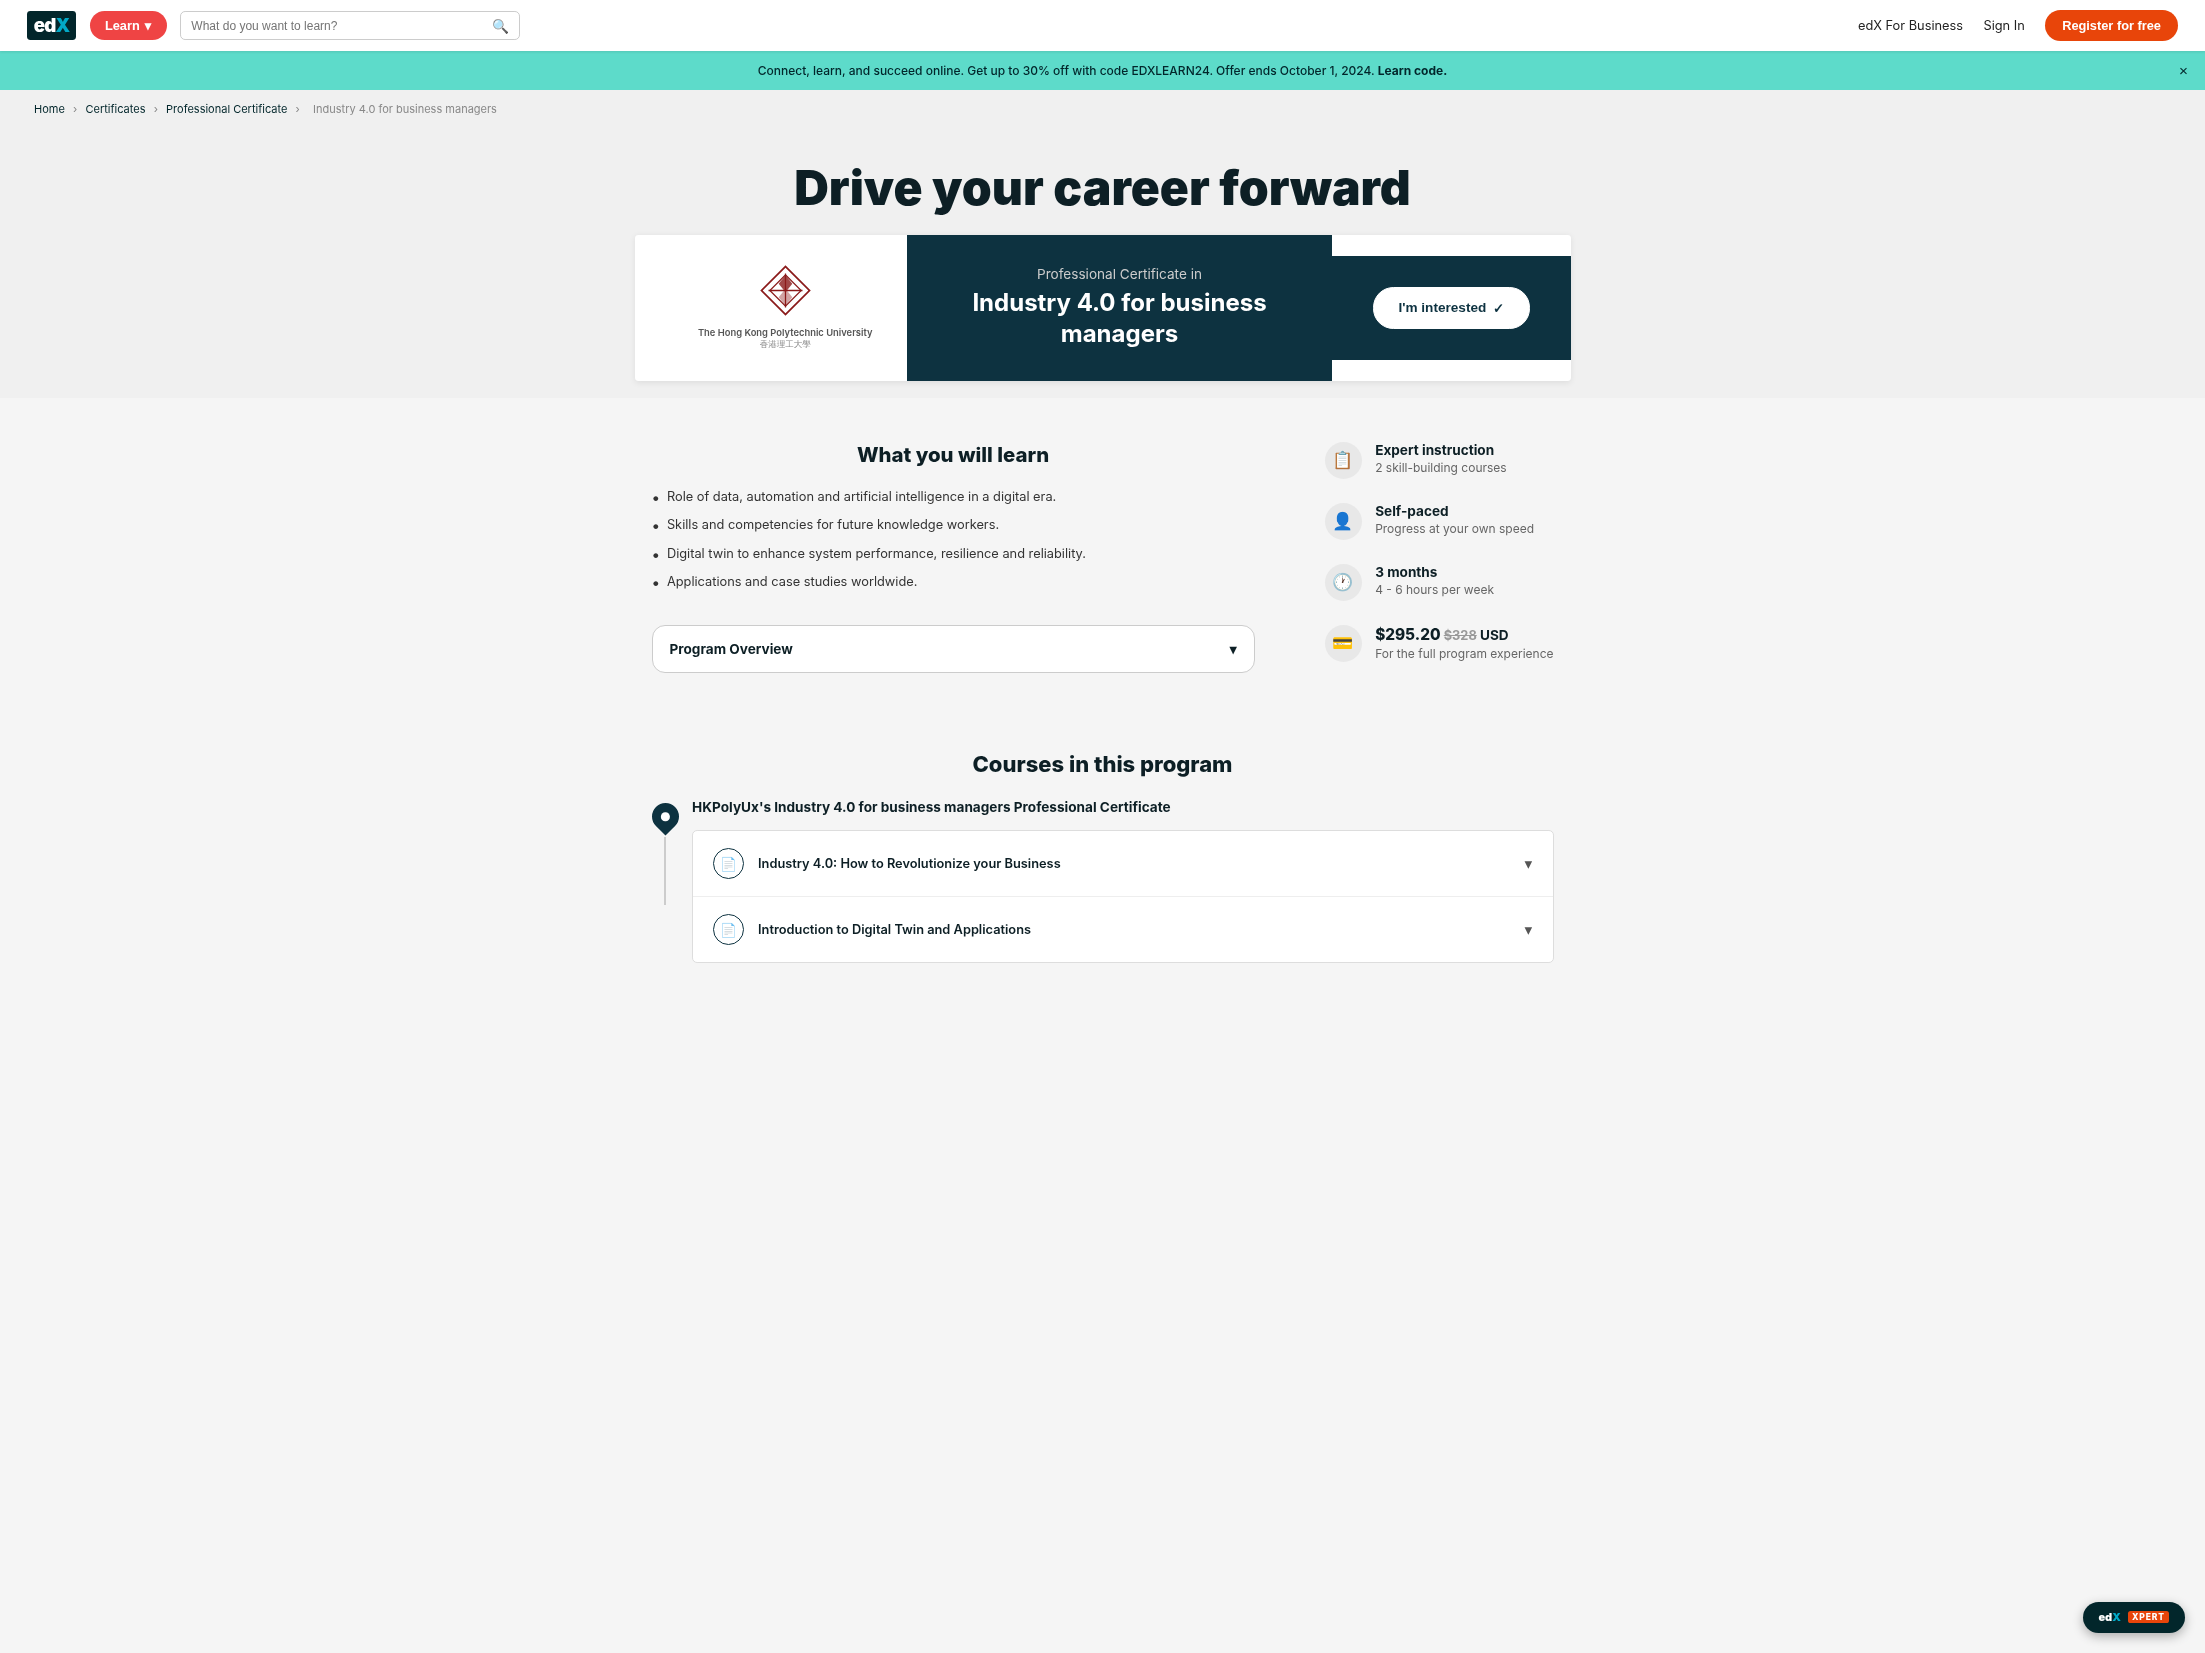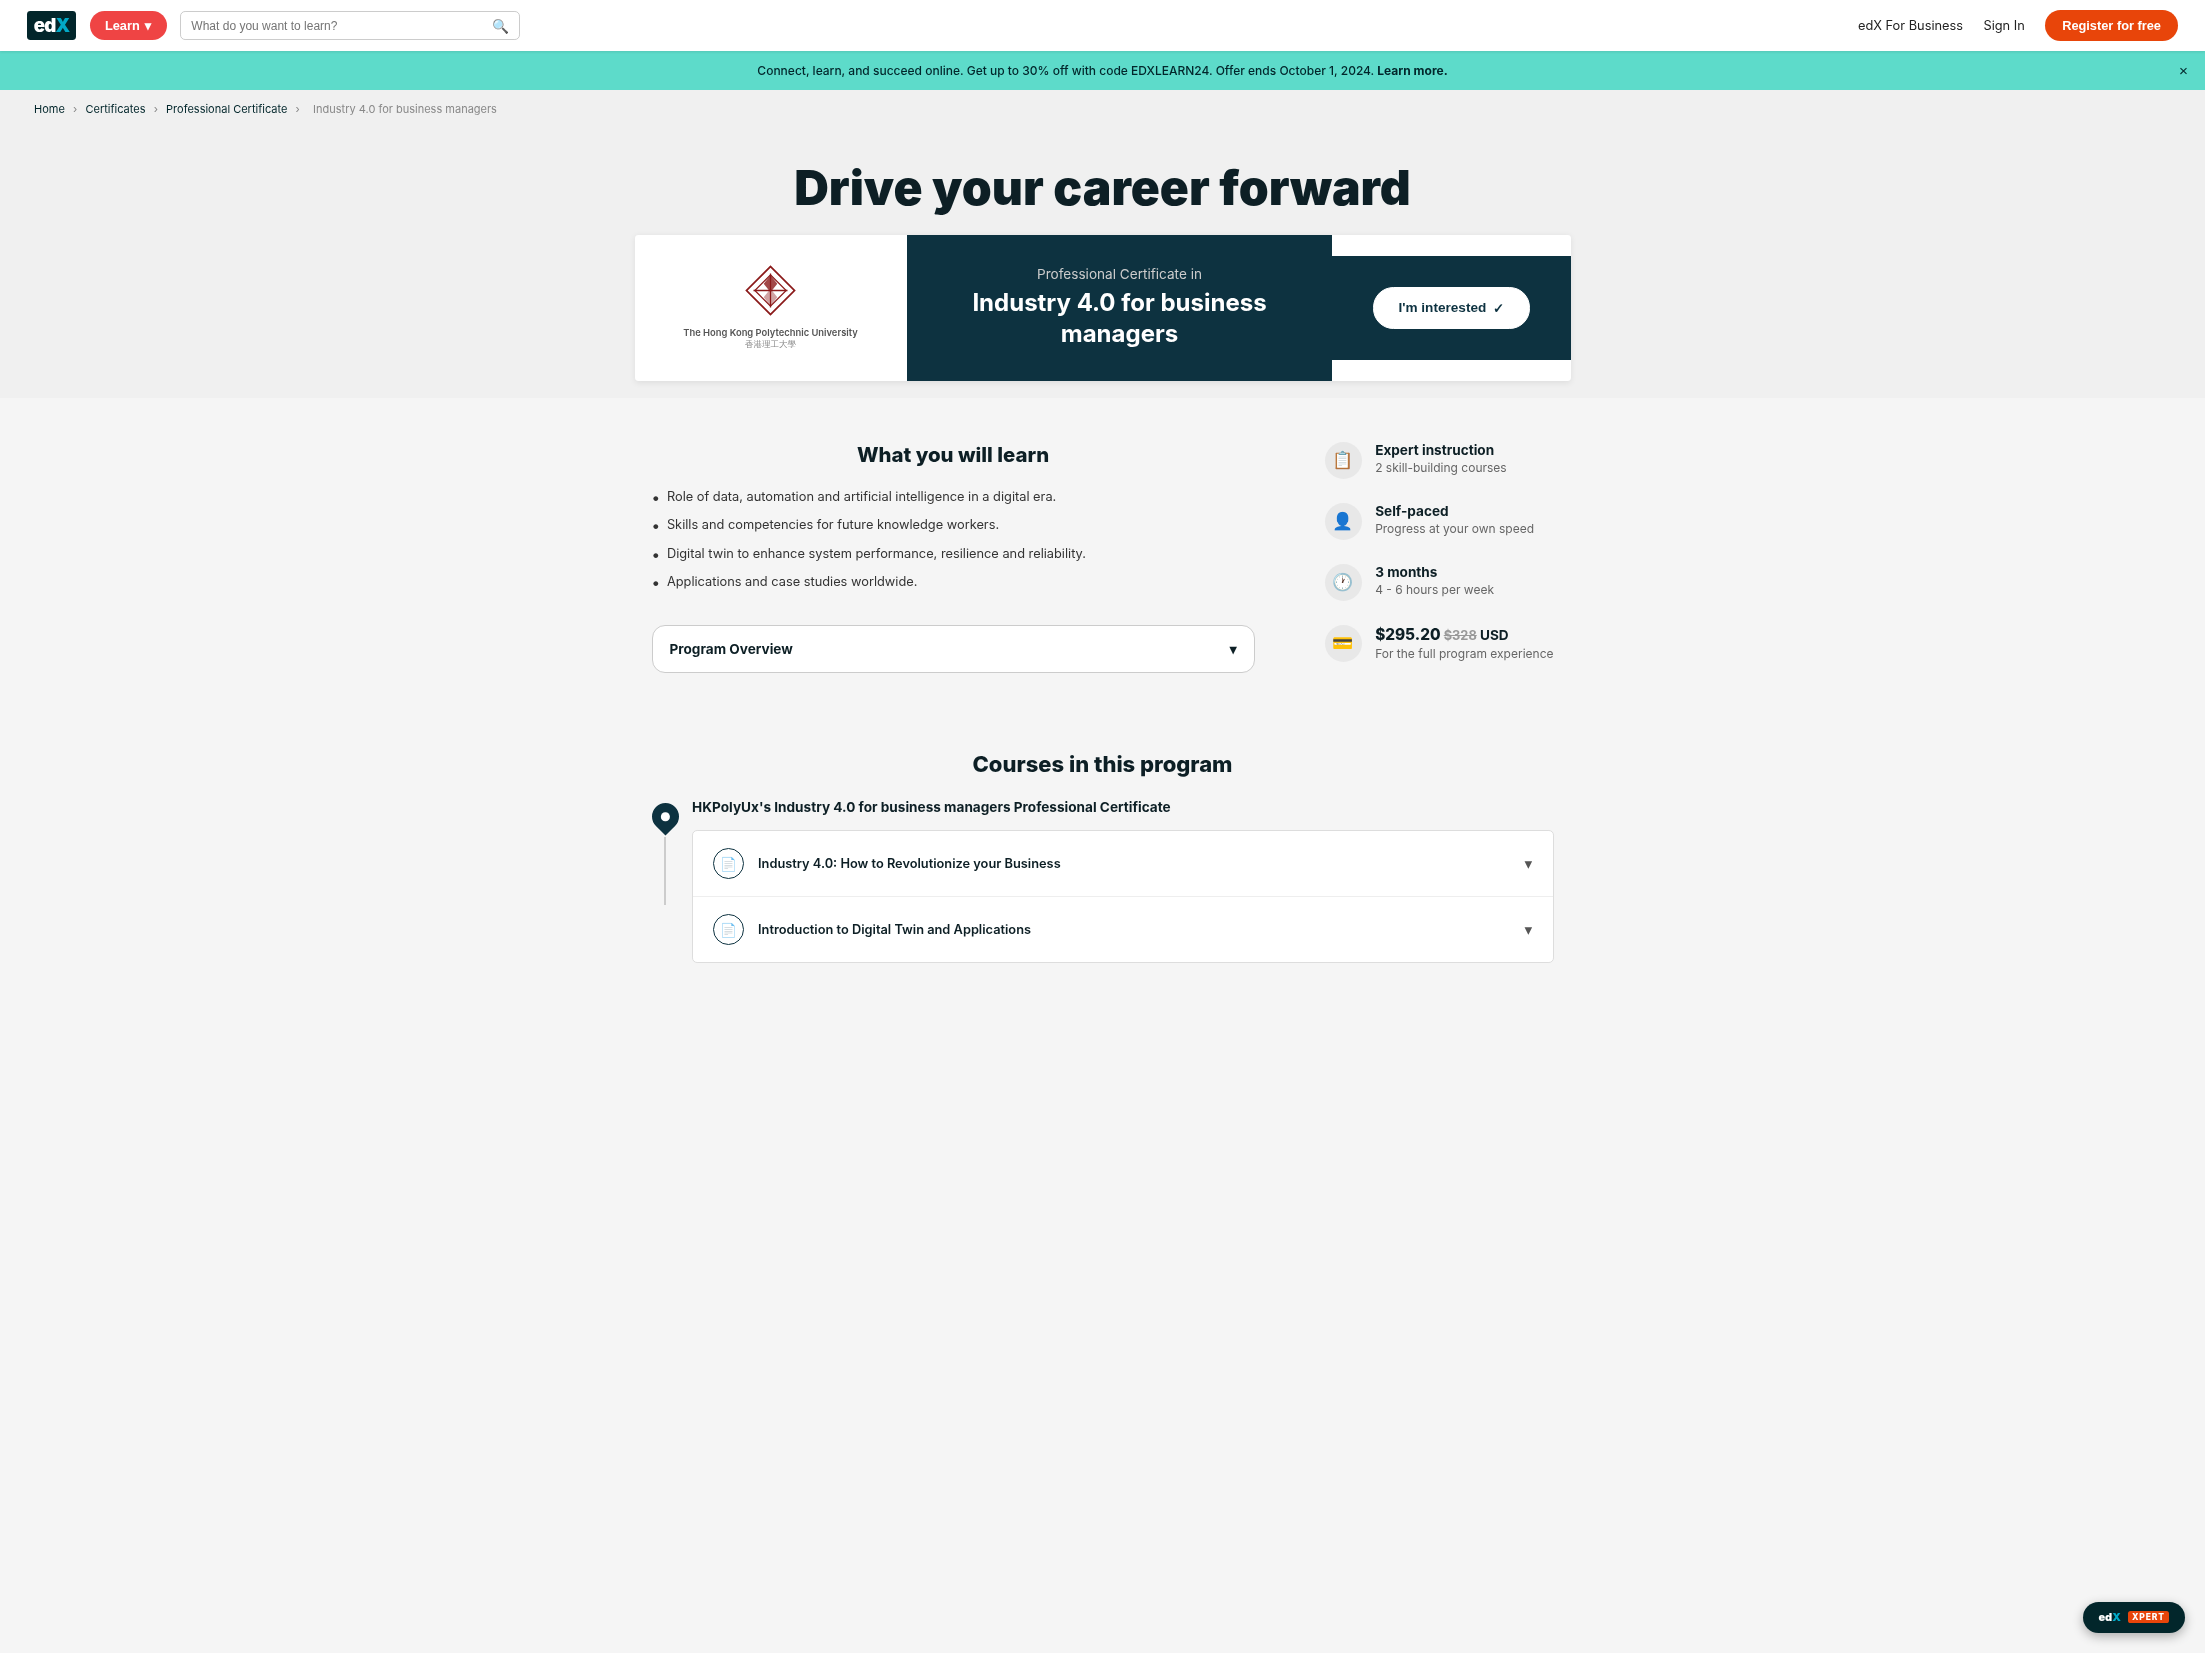--- a/index.html
+++ b/index.html
@@ -143,21 +143,21 @@
       margin: 0 auto;
       border-radius: 3.4px;
       overflow: hidden;
       box-shadow: 0 1.7px 6.8px rgba(0,0,0,0.08);
     }
     .course-card-logo {
       background: #fff;
       padding: 25.5px 34px;
       display: flex;
       align-items: center;
-      justify-content: center;
+      justify-content: flex-end;
       min-width: 272px;
     }
     .university-logo {
       text-align: center;
     }
     .hkpu-diamond {
       width: 51px;
       height: 51px;
       margin: 0 auto 6.8px;
     }
@@ -434,21 +434,21 @@
   </div>
   <div class="navbar-right">
     <a class="nav-link">edX For Business</a>
     <a class="nav-link">Sign In</a>
     <button class="register-btn">Register for free</button>
   </div>
 </nav>
 
 <div class="promo-banner">
   <span>Connect, learn, and succeed online. Get up to 30% off with code EDXLEARN24. Offer ends October 1, 2024.</span>
-  <a>Learn more.</a>
+  <a>Learn code.</a>
   <button class="promo-close">×</button>
 </div>
 
 <div class="breadcrumb">
   <a>Home</a>
   <span> › </span>
   <a>Certificates</a>
   <span> › </span>
   <a>Professional Certificate</a>
   <span> › </span>

